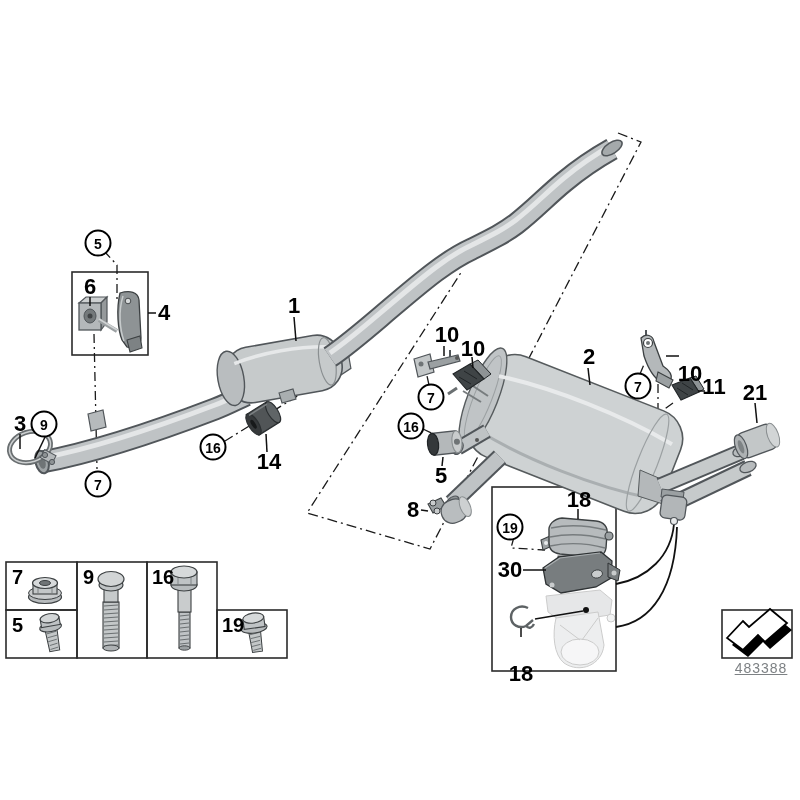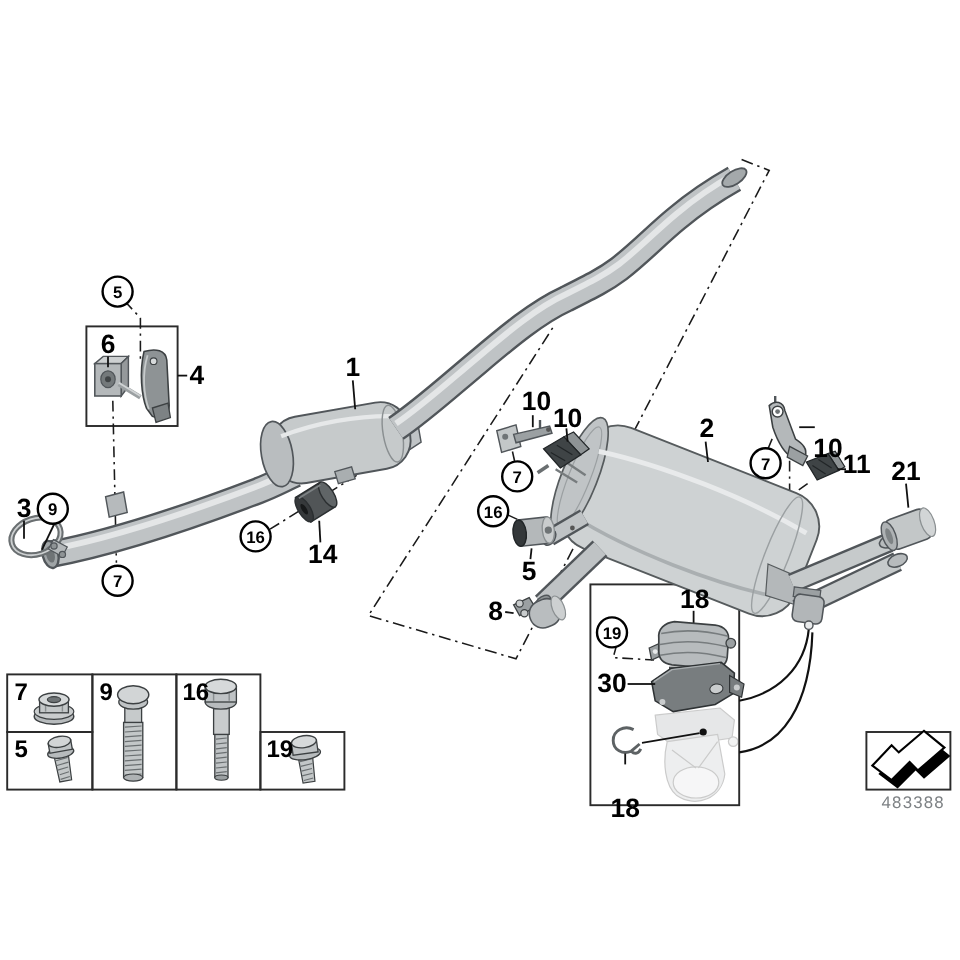--- a/index.html
+++ b/index.html
@@ -7,21 +7,21 @@
          font-family:"Liberation Sans", sans-serif;}
   #art{position:absolute;left:0;top:0;}
   .lbl{position:absolute;transform:translate(-50%,-50%);font-weight:bold;font-size:22px;
        color:#000;line-height:1;white-space:nowrap;cursor:pointer;}
   .circ{position:absolute;transform:translate(-50%,-50%);width:23px;height:23px;
         border:2px solid #000;border-radius:50%;background:#fff;display:flex;
         align-items:center;justify-content:center;font-weight:bold;font-size:14px;
         color:#000;line-height:1;cursor:pointer;}
   .tnum{position:absolute;font-weight:bold;font-size:20px;color:#000;line-height:1;}
   .code{position:absolute;transform:translate(-50%,-50%);font-size:14px;color:#7d8184;
-        letter-spacing:1px;}
+        letter-spacing:1px;text-decoration:underline;}
 </style>
 </head>
 <body>
 
 <div id="stage">
 
 <svg id="art" width="800" height="800" viewBox="0 0 800 800">
 
   <g fill="none" stroke="#2b2b2b" stroke-width="1.6">
     <rect x="72" y="272" width="76" height="83"></rect>

